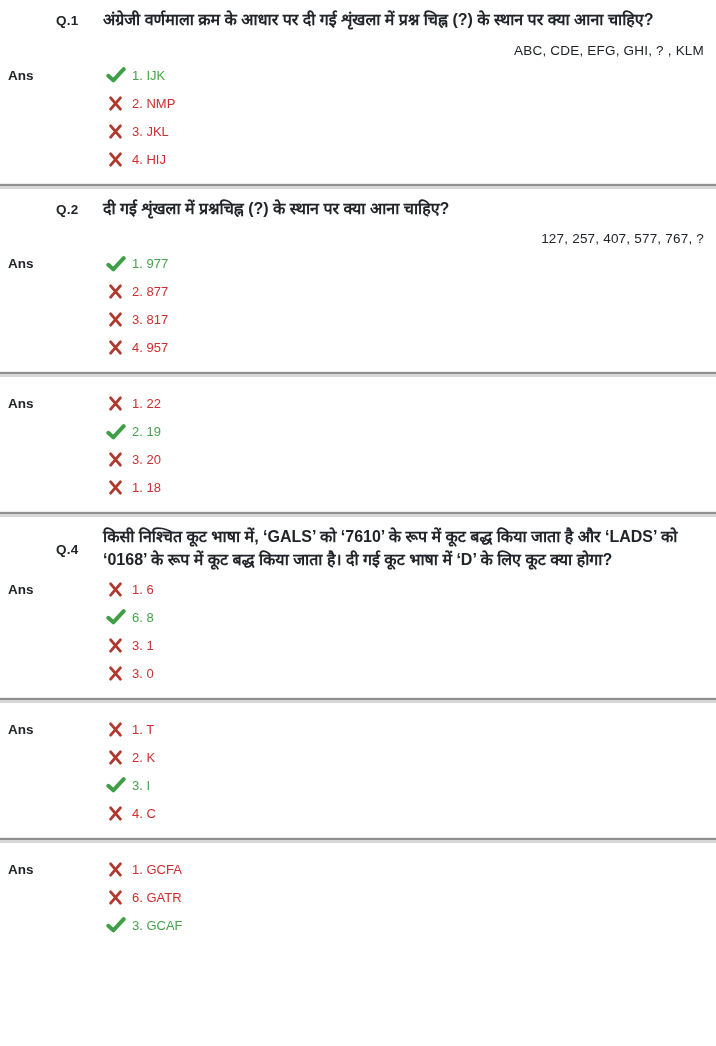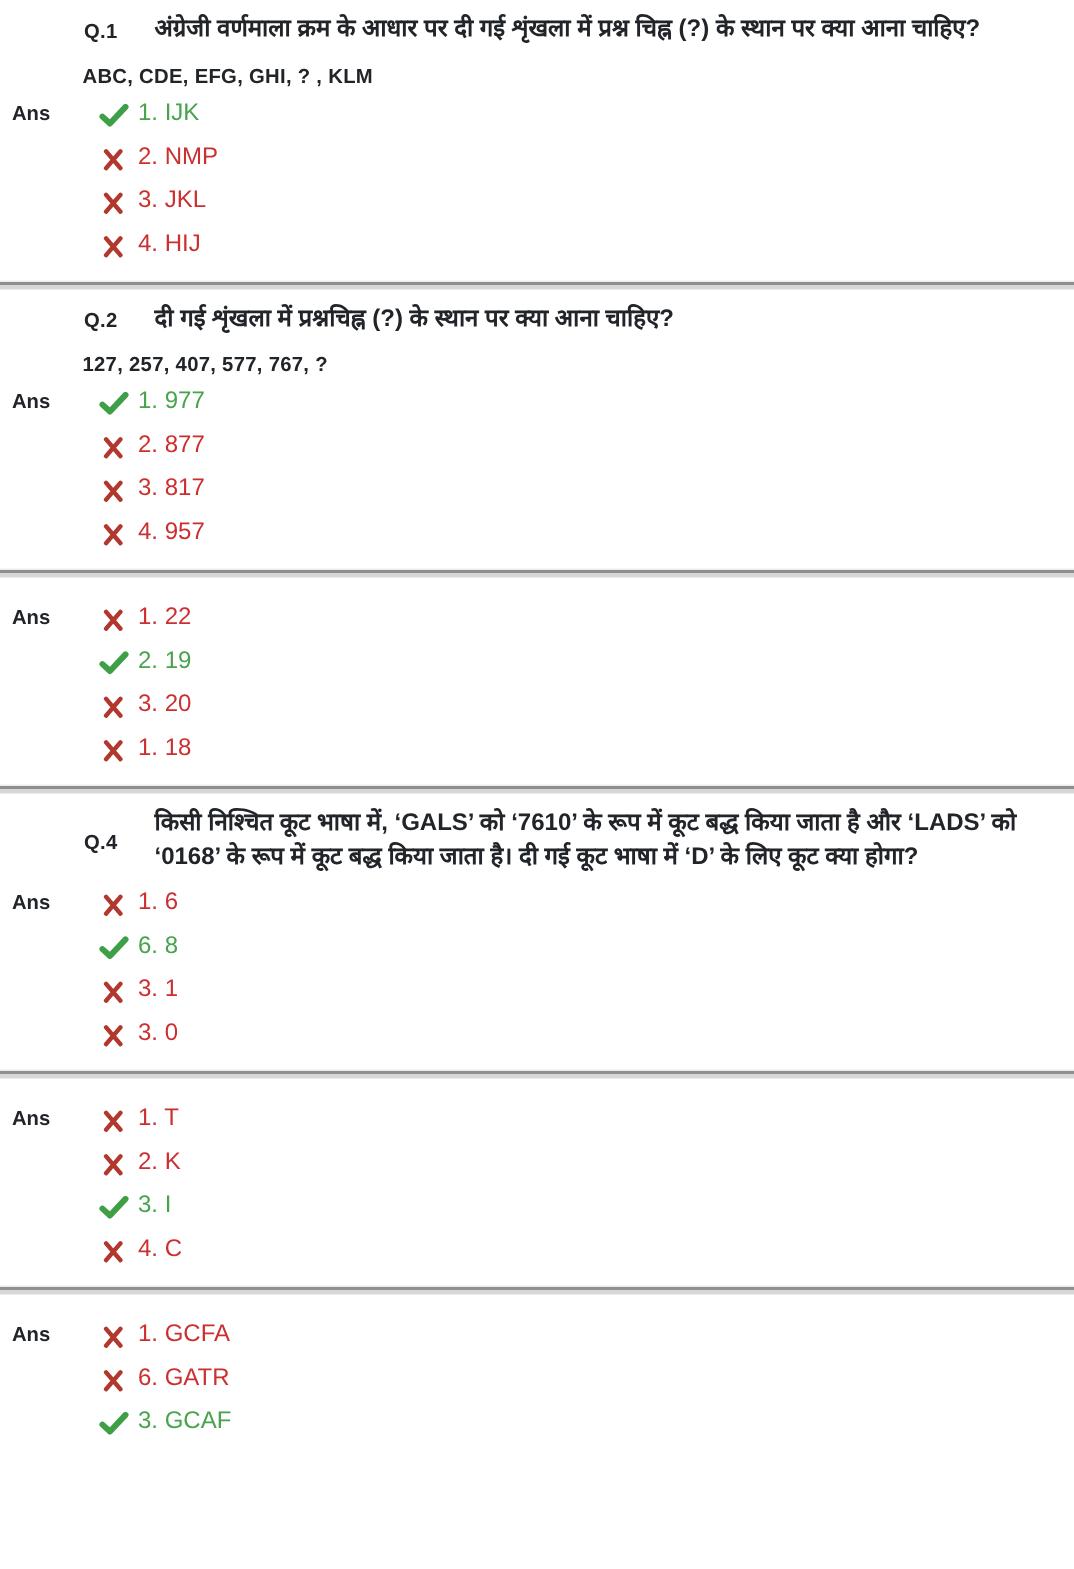--- a/index.html
+++ b/index.html
@@ -29,45 +29,46 @@
     font-size: 16px;
     font-weight: bold;
     line-height: 1.42;
     color: var(--text);
     max-width: 648px;
   }
 
   .series {
     margin: 11px 0 0 47px;
     font-size: 13.5px;
-    font-weight: bold;
+    font-weight: normal;
     color: var(--text);
     letter-spacing: 0.2px;
-  }
-
-  .ansrow { display: flex; align-items: flex-start; margin-top: 9px; }
+    text-align: right;
+  }
+
+  .ansrow { display: flex; align-items: flex-start; margin-top: 9px; gap: 40px; }
   .anslabel {
     flex: 0 0 47px;
     width: 47px;
     font-size: 13.5px;
     font-weight: bold;
     color: var(--text);
     padding-top: 1px;
   }
   .options {
     display: flex;
     flex-direction: column;
     gap: 11px;
     margin-left: 10px;
   }
   .option {
     display: flex;
-    align-items: flex-end;
+    align-items: center;
     gap: 6px;
-    font-size: 16px;
+    font-size: 13px;
     min-height: 17px;
   }
   .icon {
     width: 21px;
     display: flex;
     justify-content: center;
     align-items: center;
   }
   .option.is-correct .optlabel { color: var(--correct, #47a34c); }
   .option.is-wrong  .optlabel { color: var(--wrong, #cc2f2f); }

